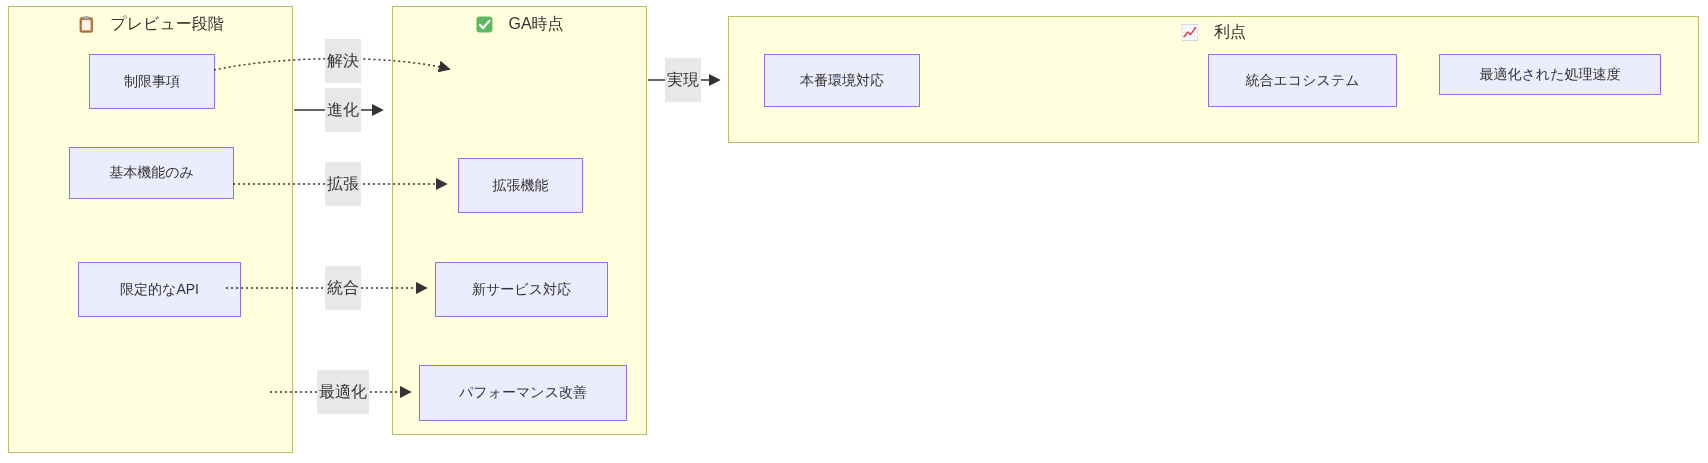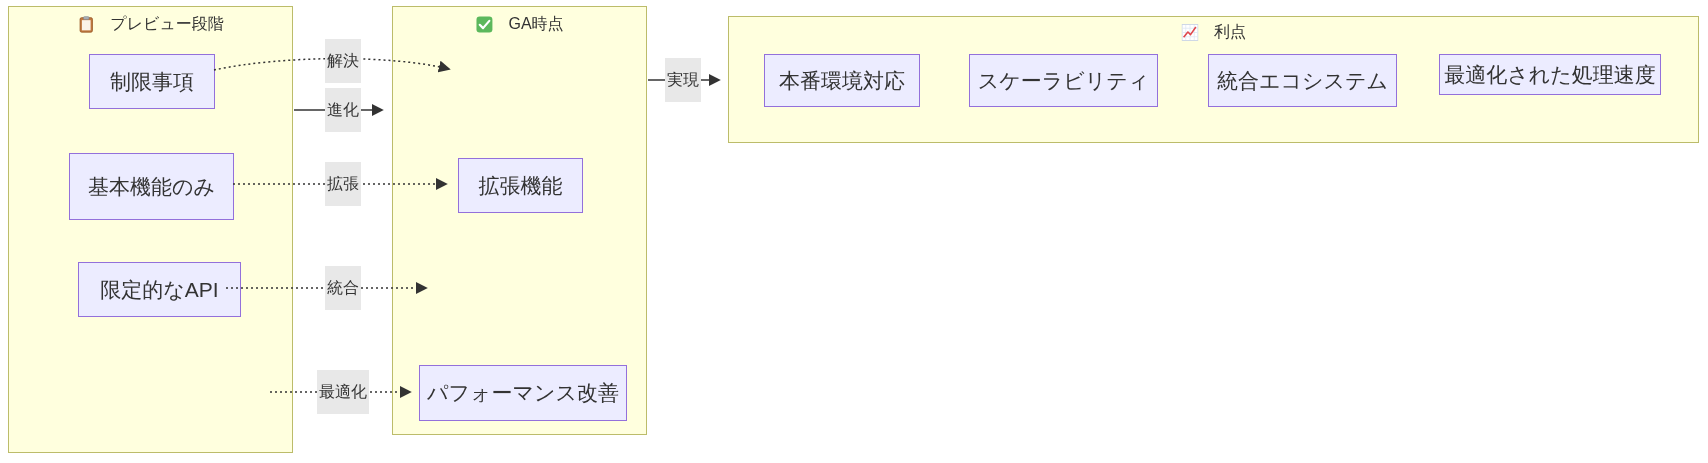--- a/index.html
+++ b/index.html
@@ -9,21 +9,21 @@
     --canvas-bg:#ffffff;
   }
   *{box-sizing:border-box;margin:0;padding:0}
   body{background:var(--canvas-bg);font-family:"Liberation Sans",sans-serif;color:var(--text-color)}
   .canvas{position:relative;width:1708px;height:463px;background:var(--canvas-bg);overflow:hidden}
   .group{position:absolute;background:var(--group-fill);border:1.6px solid var(--group-border)}
   .group-title{position:absolute;top:7px;left:50%;transform:translateX(-50%);
     display:flex;align-items:center;gap:16px;white-space:nowrap;font-size:16px;color:var(--text-color)}
   .node{position:absolute;display:flex;align-items:center;justify-content:center;
     background:var(--node-fill);border:1.3px solid var(--node-border);
-    font-size:21px;color:var(--text-color);white-space:nowrap;text-align:center}
+    font-size:14px;color:var(--text-color);white-space:nowrap;text-align:center}
   .edges{position:absolute;left:0;top:0;z-index:3;pointer-events:none}
   .edge-label{position:absolute;z-index:4;transform:translate(-50%,-50%);
     background:var(--label-bg);padding:12px 2px;font-size:16px;line-height:1.25;
     color:var(--text-color);white-space:nowrap}
   .icon{display:inline-flex;width:17px;height:17px;flex:none}
 </style>
 </head>
 <body>
 
 <div class="canvas">
@@ -33,51 +33,51 @@
       <span class="icon">
         <svg viewBox="0 0 16 16" width="17" height="17">
           <rect x="2.2" y="1.6" width="11.6" height="13.6" rx="1.4" fill="#c1793f" stroke="#9a5a28" stroke-width="0.8"></rect>
           <rect x="3.9" y="3.9" width="8.2" height="9.6" fill="#fbf4e8"></rect>
           <rect x="5.4" y="0.6" width="5.2" height="2.6" rx="0.9" fill="#aab0b6" stroke="#7e858c" stroke-width="0.6"></rect>
         </svg>
       </span>
       <span>プレビュー段階</span>
     </div>
     <div class="node" style="left:80px;top:47px;width:126px;height:55px">制限事項</div>
-    <div class="node" style="left:60px;top:146px;width:165px;height:67px">基本機能のみ</div>
+    <div class="node" style="left:60px;top:140px;width:165px;height:52px">基本機能のみ</div>
     <div class="node" style="left:69px;top:255px;width:163px;height:55px">限定的なAPI</div>
   </div>
 
   <div class="group" style="left:392px;top:6px;width:255px;height:429px">
     <div class="group-title">
       <span class="icon">
         <svg viewBox="0 0 16 16" width="17" height="17">
           <rect x="0.5" y="0.5" width="15" height="15" rx="3" fill="#5cb85c"></rect>
           <path d="M3.6 8.3 L6.7 11.4 L12.6 4.6" stroke="#ffffff" stroke-width="2.1" fill="none" stroke-linecap="round" stroke-linejoin="round"></path>
         </svg>
       </span>
       <span>GA時点</span>
     </div>
     <div class="node" style="left:65px;top:151px;width:125px;height:55px">拡張機能</div>
+    <div class="node" style="left:42px;top:255px;width:173px;height:55px">新サービス対応</div>
     <div class="node" style="left:26px;top:358px;width:208px;height:56px">パフォーマンス改善</div>
   </div>
 
   <div class="group" style="left:728px;top:16px;width:971px;height:127px">
     <div class="group-title" style="top:5px">
       <span class="icon">
         <svg viewBox="0 0 16 16" width="17" height="17">
           <rect x="0.5" y="0.5" width="15" height="15" fill="#ffffff" stroke="#c7d2e4" stroke-width="0.8"></rect>
           <path d="M4 1 V15 M8 1 V15 M12 1 V15 M1 4 H15 M1 8 H15 M1 12 H15" stroke="#dde5f1" stroke-width="0.7"></path>
           <path d="M2 12.5 L6 7.5 L8.5 10 L13.5 2.8" stroke="#e0474c" stroke-width="1.5" fill="none" stroke-linejoin="round"></path>
         </svg>
       </span>
       <span>利点</span>
     </div>
     <div class="node" style="left:35px;top:37px;width:156px;height:53px">本番環境対応</div>
-    <div class="node" style="left:240px;top:37px;width:189px;height:53px">スケーラビリティ</div>
     <div class="node" style="left:479px;top:37px;width:189px;height:53px">統合エコシステム</div>
     <div class="node" style="left:710px;top:37px;width:222px;height:41px">最適化された処理速度</div>
   </div>
 
   <svg class="edges" width="1708" height="463">
     <defs>
       <marker id="arrow" viewBox="0 0 10 10" refX="8.5" refY="5" markerWidth="8" markerHeight="8" orient="auto-start-reverse">
         <path d="M0,0 L10,5 L0,10 z" fill="#333333"></path>
       </marker>
     </defs>

